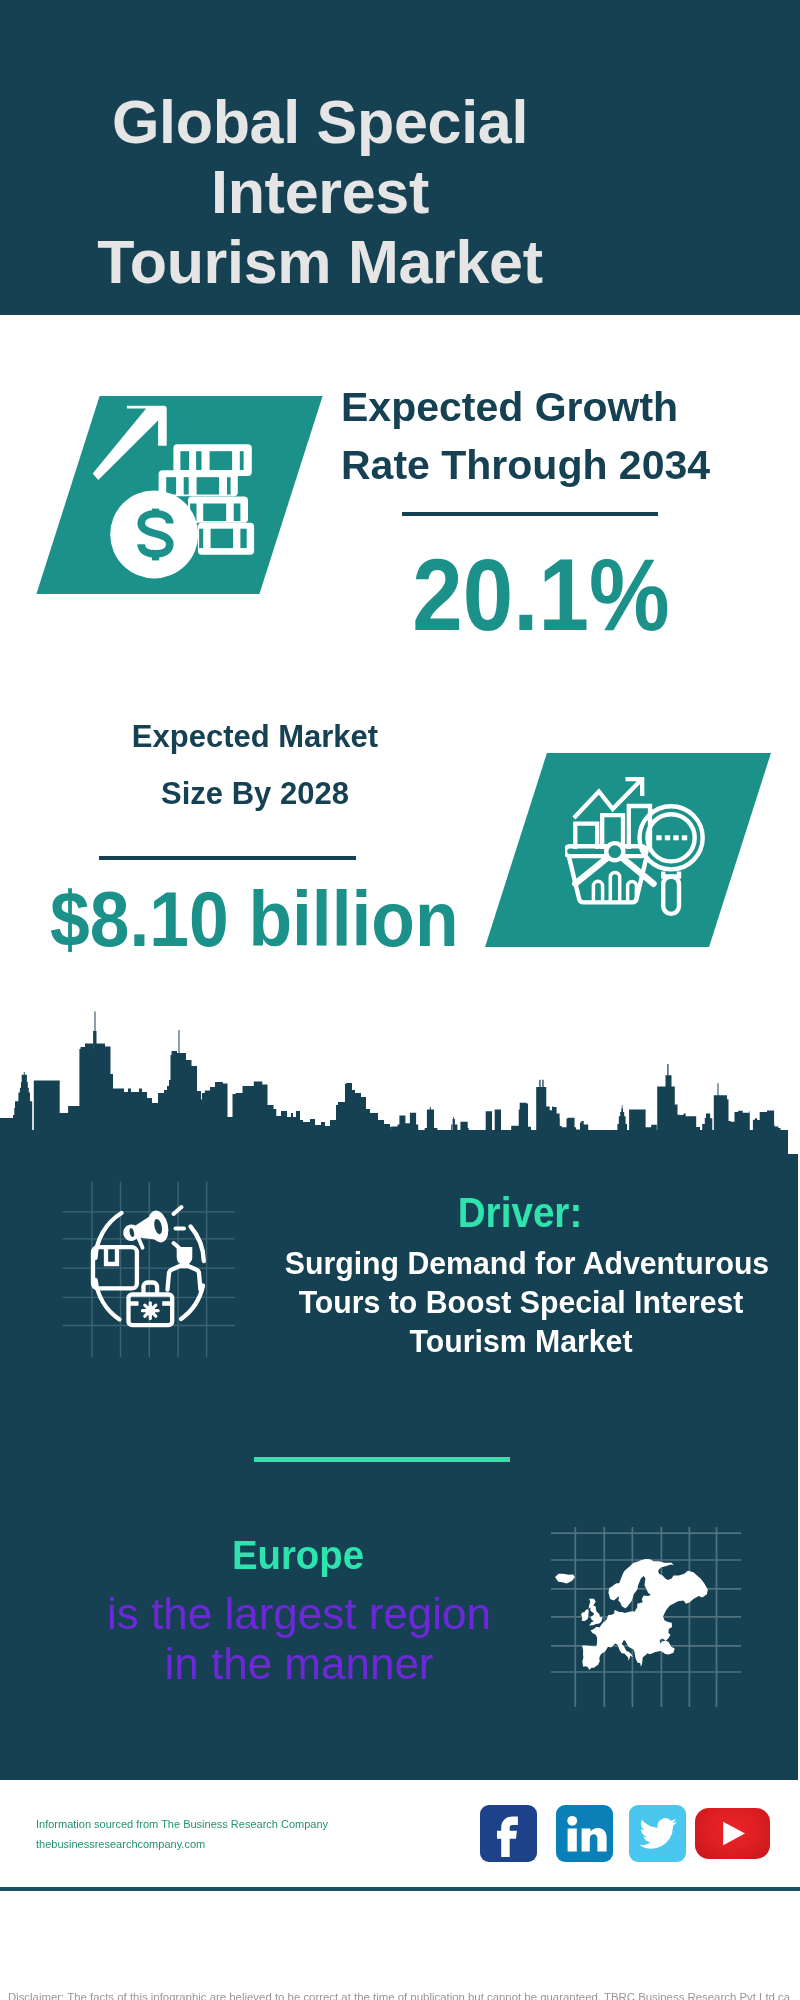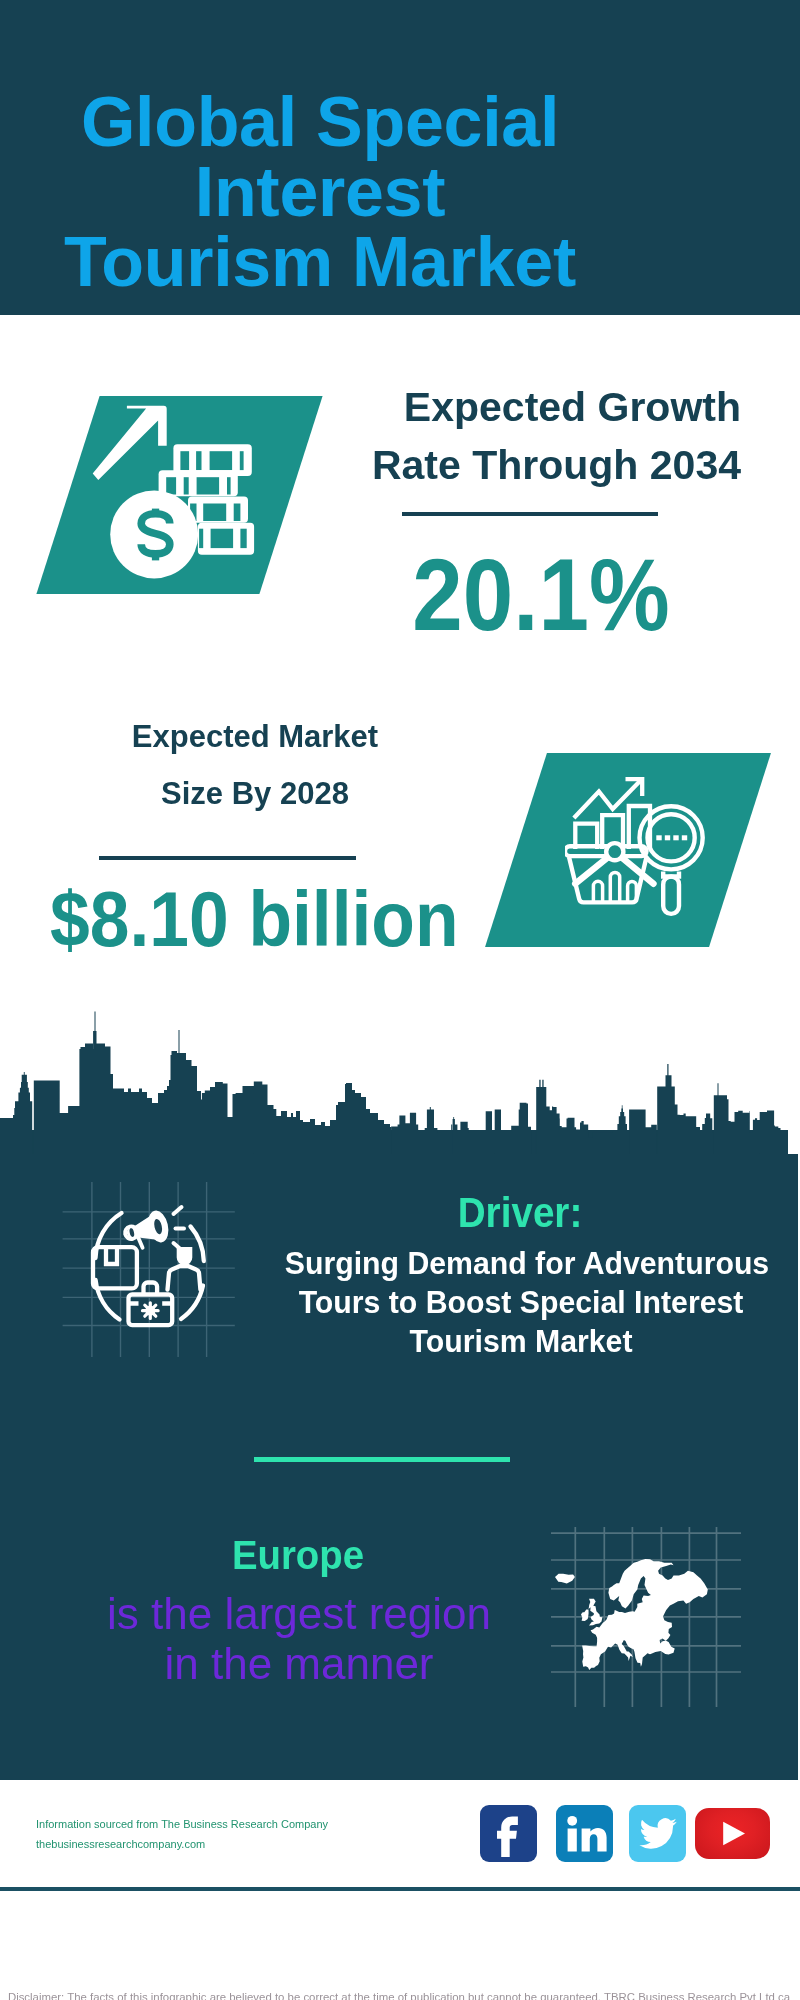--- a/index.html
+++ b/index.html
@@ -13,35 +13,35 @@
   }
   .page { position:relative; width:800px; height:2000px; background:#ffffff; overflow:hidden; }
 
   
   .header {
     position:absolute; left:0; top:0; width:800px; height:315px;
     background:#164152;
   }
   .header-title {
     position:absolute; left:0; top:87px; width:640px;
-    text-align:center; color:#0ea5e9;
-    font-size:70px; font-weight:bold; line-height:70px;
+    text-align:center; color:#e5e5e5;
+    font-size:61px; font-weight:bold; line-height:70px;
     letter-spacing:-0.3px;
   }
 
   
   .para {
     position:absolute; background:#1b918a;
     transform:skewX(-17.7deg);
   }
 
   
   .growth-label {
     position:absolute; left:341px; top:378px; width:400px;
-    text-align:right; color:#164152;
+    text-align:left; color:#164152;
     font-size:41px; font-weight:bold; line-height:58px;
   }
   .rule {
     position:absolute; background:#164152; height:4px;
   }
   .growth-value {
     position:absolute; left:341px; top:547px; width:400px;
     text-align:center; color:#1b918a;
     font-size:102px; font-weight:bold; line-height:96px;
     transform:scaleX(0.89); transform-origin:50% 50%;

